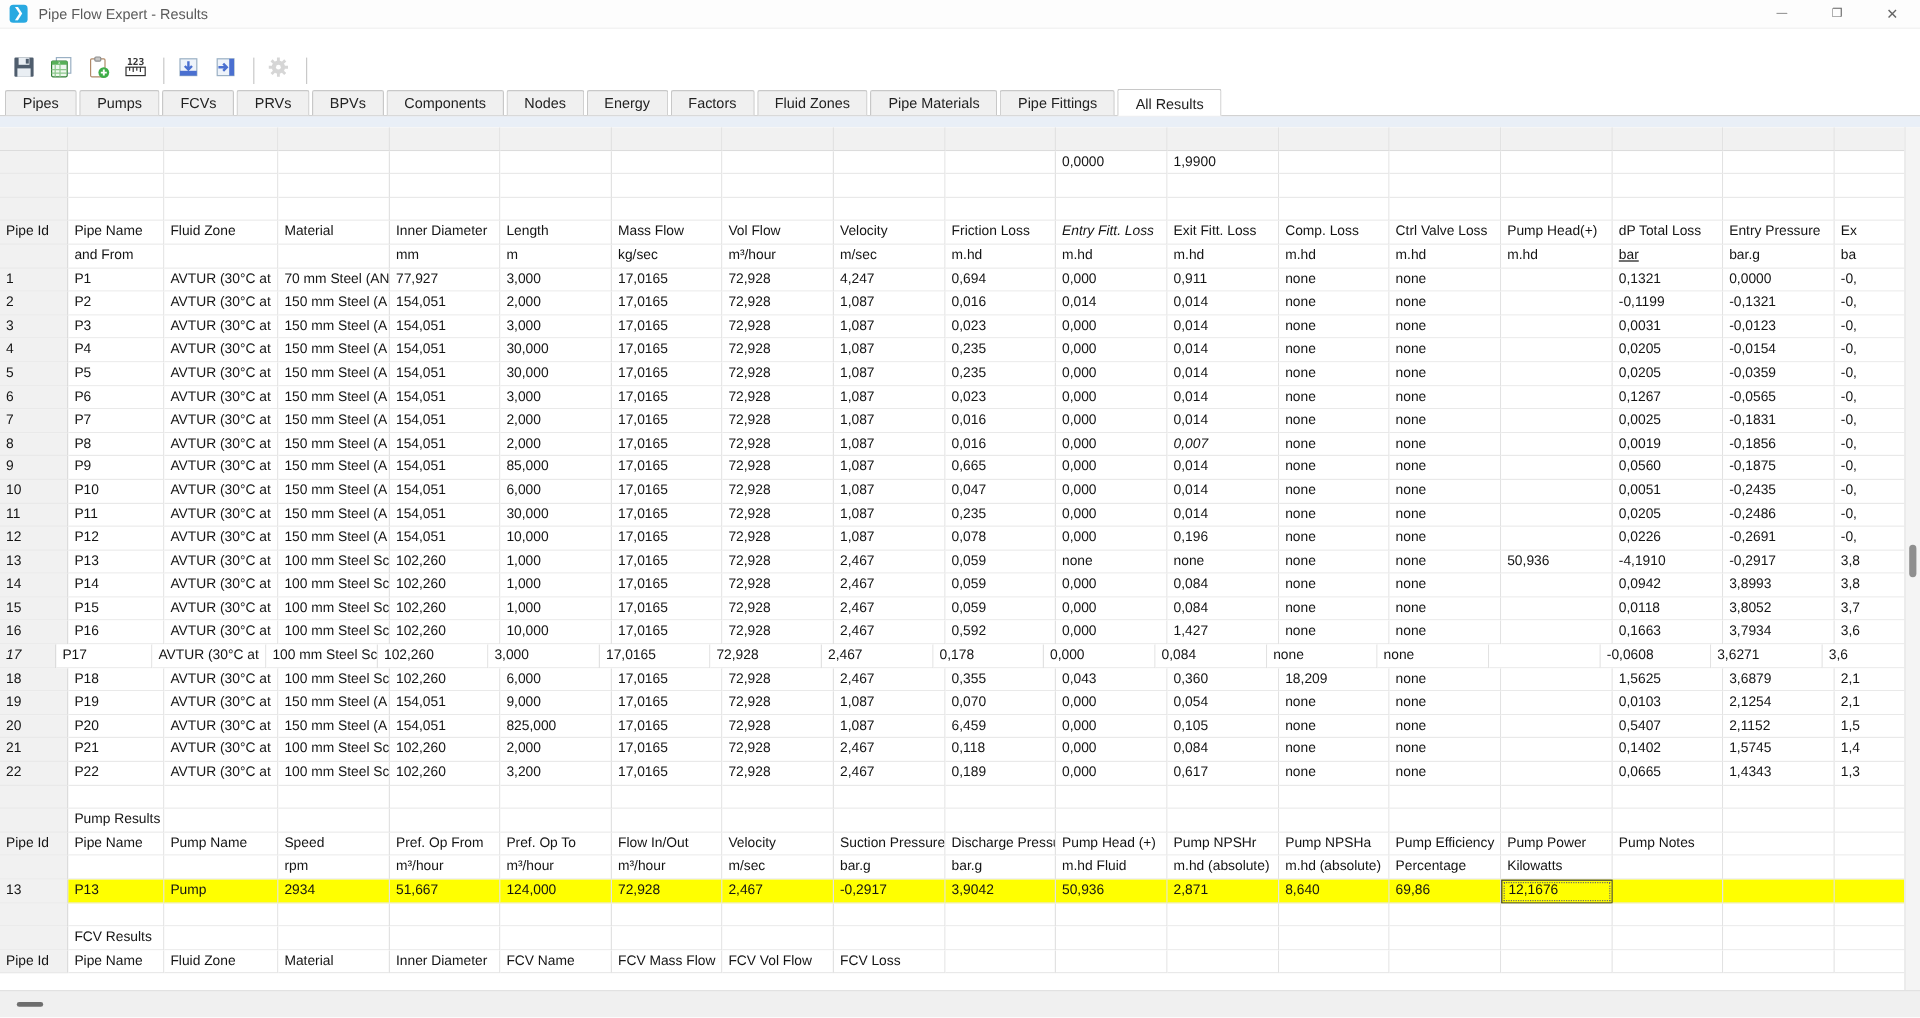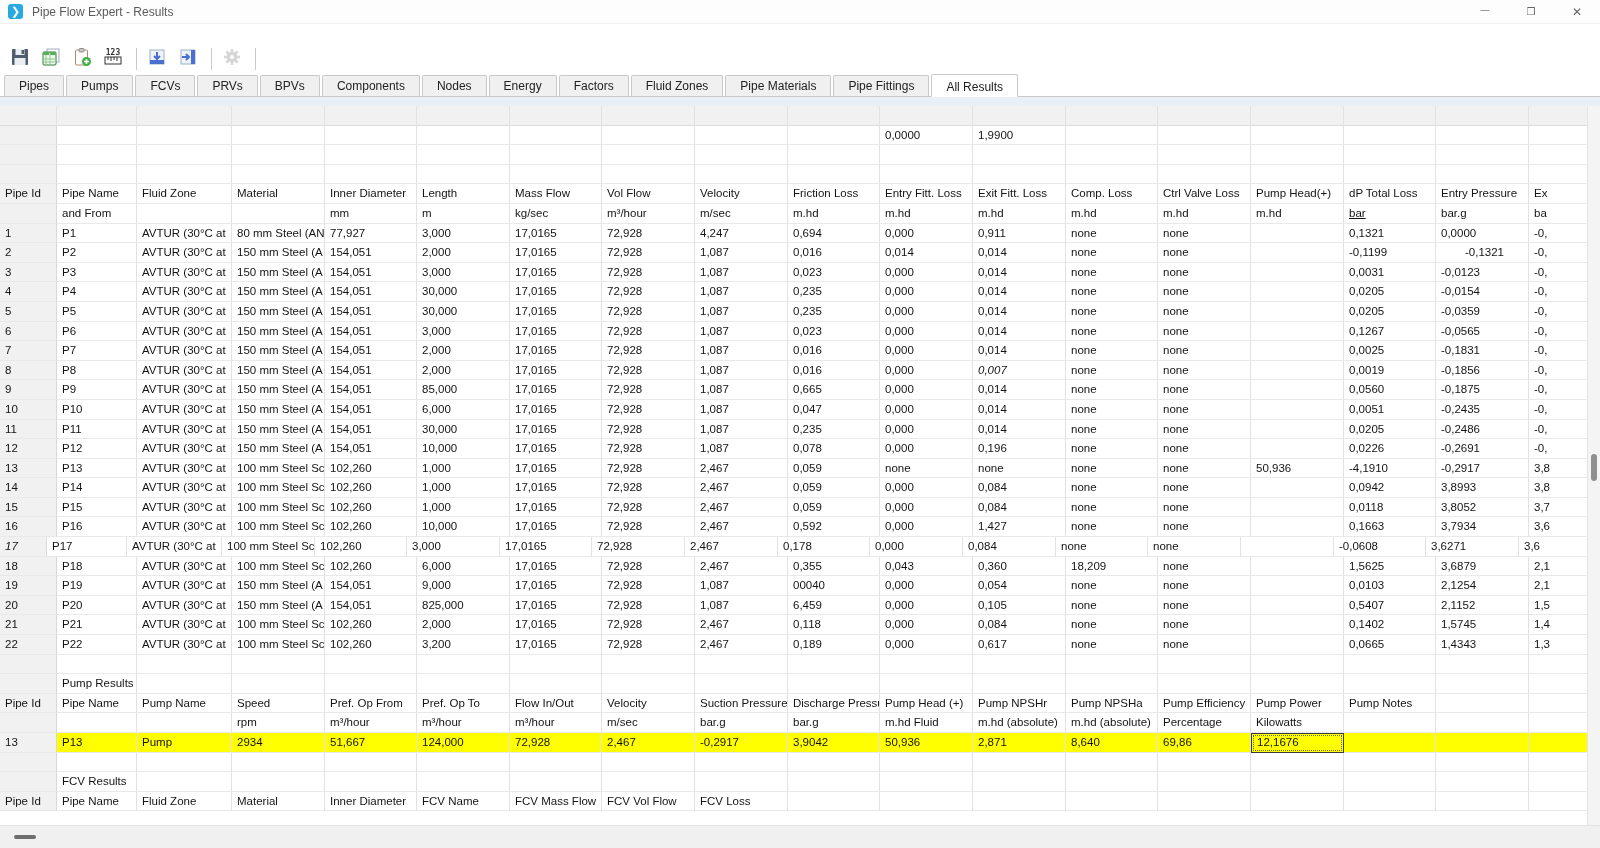--- a/index.html
+++ b/index.html
@@ -248,21 +248,21 @@
         <div class="grid-cell rowhead" style="width: 57px;">Pipe Id</div>
         <div class="grid-cell" style="width: 80px;">Pipe Name</div>
         <div class="grid-cell" style="width: 95px;">Fluid Zone</div>
         <div class="grid-cell" style="width: 93px;">Material</div>
         <div class="grid-cell" style="width: 92px;">Inner Diameter</div>
         <div class="grid-cell" style="width: 93px;">Length</div>
         <div class="grid-cell" style="width: 92px;">Mass Flow</div>
         <div class="grid-cell" style="width: 93px;">Vol Flow</div>
         <div class="grid-cell" style="width: 93px;">Velocity</div>
         <div class="grid-cell" style="width: 92px;">Friction Loss</div>
-        <div class="grid-cell" style="width: 93px;">Entry Fitt. Loss</div>
+        <div class="grid-cell" style="width: 93px; font-style: italic;">Entry Fitt. Loss</div>
         <div class="grid-cell" style="width: 93px;">Exit Fitt. Loss</div>
         <div class="grid-cell" style="width: 92px;">Comp. Loss</div>
         <div class="grid-cell" style="width: 93px;">Ctrl Valve Loss</div>
         <div class="grid-cell" style="width: 93px;">Pump Head(+)</div>
         <div class="grid-cell" style="width: 92px;">dP Total Loss</div>
         <div class="grid-cell" style="width: 93px;">Entry Pressure</div>
         <div class="grid-cell" style="width: 71px;">Ex</div>
       </div>
       <div class="grid-row header">
         <div class="grid-cell rowhead" style="width: 57px;"></div>
@@ -281,21 +281,21 @@
         <div class="grid-cell" style="width: 93px;">m.hd</div>
         <div class="grid-cell" style="width: 93px;">m.hd</div>
         <div class="grid-cell" style="width: 92px; text-decoration: underline;">bar</div>
         <div class="grid-cell" style="width: 93px;">bar.g</div>
         <div class="grid-cell" style="width: 71px;">ba</div>
       </div>
       <div class="grid-row data">
         <div class="grid-cell rowhead" style="width: 57px;">1</div>
         <div class="grid-cell" style="width: 80px;">P1</div>
         <div class="grid-cell" style="width: 95px;">AVTUR (30°C at</div>
-        <div class="grid-cell" style="width: 93px;">80 mm Steel (AN</div>
+        <div class="grid-cell" style="width: 93px;">70 mm Steel (AN</div>
         <div class="grid-cell" style="width: 92px;">77,927</div>
         <div class="grid-cell" style="width: 93px;">3,000</div>
         <div class="grid-cell" style="width: 92px;">17,0165</div>
         <div class="grid-cell" style="width: 93px;">72,928</div>
         <div class="grid-cell" style="width: 93px;">4,247</div>
         <div class="grid-cell" style="width: 92px;">0,694</div>
         <div class="grid-cell" style="width: 93px;">0,000</div>
         <div class="grid-cell" style="width: 93px;">0,911</div>
         <div class="grid-cell" style="width: 92px;">none</div>
         <div class="grid-cell" style="width: 93px;">none</div>
@@ -314,21 +314,21 @@
         <div class="grid-cell" style="width: 92px;">17,0165</div>
         <div class="grid-cell" style="width: 93px;">72,928</div>
         <div class="grid-cell" style="width: 93px;">1,087</div>
         <div class="grid-cell" style="width: 92px;">0,016</div>
         <div class="grid-cell" style="width: 93px;">0,014</div>
         <div class="grid-cell" style="width: 93px;">0,014</div>
         <div class="grid-cell" style="width: 92px;">none</div>
         <div class="grid-cell" style="width: 93px;">none</div>
         <div class="grid-cell" style="width: 93px;"></div>
         <div class="grid-cell" style="width: 92px;">-0,1199</div>
-        <div class="grid-cell" style="width: 93px; text-align: center;">-0,1321</div>
+        <div class="grid-cell" style="width: 93px;">-0,1321</div>
         <div class="grid-cell" style="width: 71px;">-0,</div>
       </div>
       <div class="grid-row data">
         <div class="grid-cell rowhead" style="width: 57px;">3</div>
         <div class="grid-cell" style="width: 80px;">P3</div>
         <div class="grid-cell" style="width: 95px;">AVTUR (30°C at</div>
         <div class="grid-cell" style="width: 93px;">150 mm Steel (A</div>
         <div class="grid-cell" style="width: 92px;">154,051</div>
         <div class="grid-cell" style="width: 93px;">3,000</div>
         <div class="grid-cell" style="width: 92px;">17,0165</div>
@@ -647,21 +647,21 @@
       <div class="grid-row data">
         <div class="grid-cell rowhead" style="width: 57px;">19</div>
         <div class="grid-cell" style="width: 80px;">P19</div>
         <div class="grid-cell" style="width: 95px;">AVTUR (30°C at</div>
         <div class="grid-cell" style="width: 93px;">150 mm Steel (A</div>
         <div class="grid-cell" style="width: 92px;">154,051</div>
         <div class="grid-cell" style="width: 93px;">9,000</div>
         <div class="grid-cell" style="width: 92px;">17,0165</div>
         <div class="grid-cell" style="width: 93px;">72,928</div>
         <div class="grid-cell" style="width: 93px;">1,087</div>
-        <div class="grid-cell" style="width: 92px;">00040</div>
+        <div class="grid-cell" style="width: 92px;">0,070</div>
         <div class="grid-cell" style="width: 93px;">0,000</div>
         <div class="grid-cell" style="width: 93px;">0,054</div>
         <div class="grid-cell" style="width: 92px;">none</div>
         <div class="grid-cell" style="width: 93px;">none</div>
         <div class="grid-cell" style="width: 93px;"></div>
         <div class="grid-cell" style="width: 92px;">0,0103</div>
         <div class="grid-cell" style="width: 93px;">2,1254</div>
         <div class="grid-cell" style="width: 71px;">2,1</div>
       </div>
       <div class="grid-row data">

